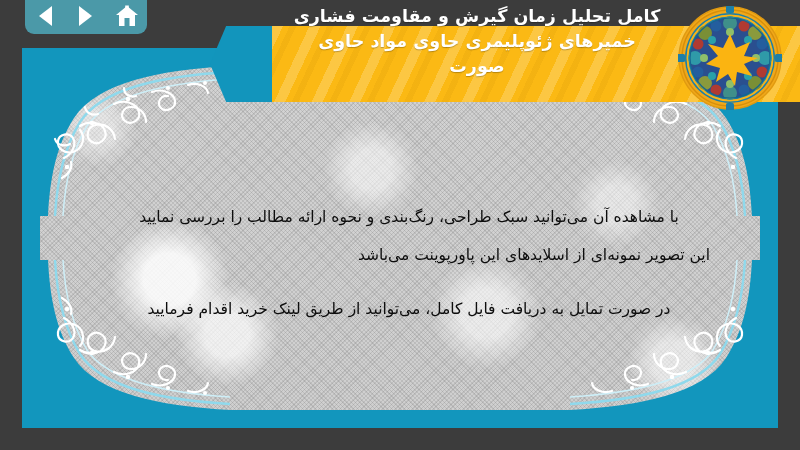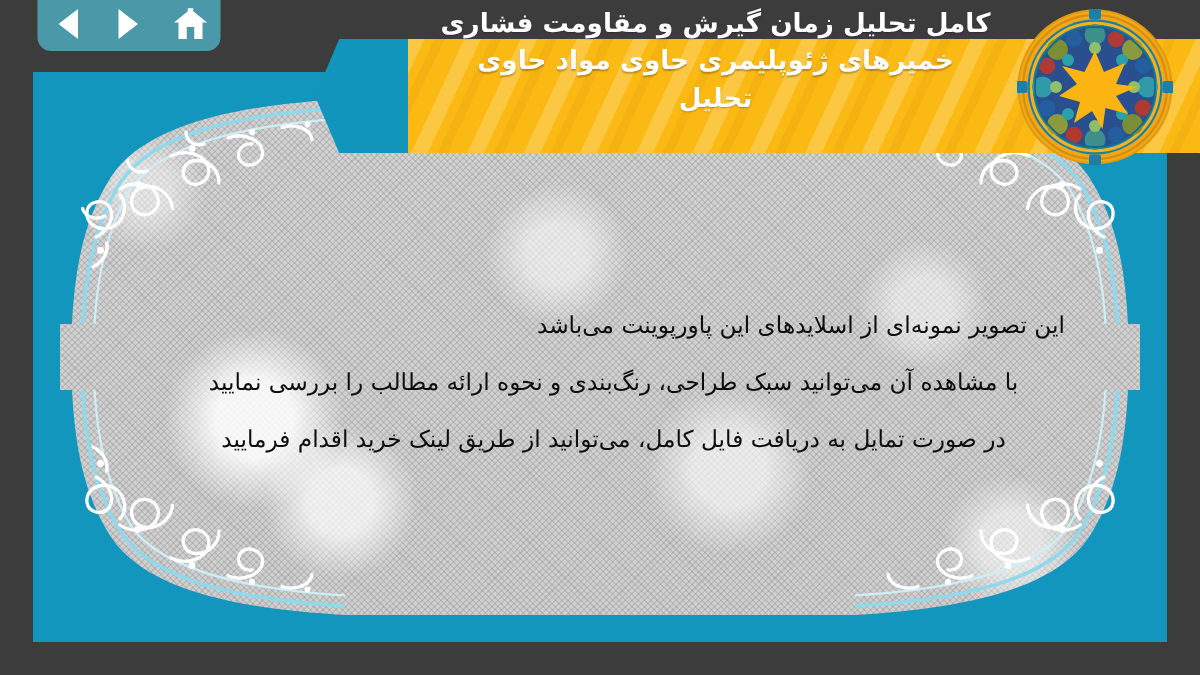--- a/index.html
+++ b/index.html
@@ -84,21 +84,21 @@
 
   
   .body-text{
     position:absolute;left:60px;right:42px;top:132px;
     direction:rtl;text-align:center;z-index:30;
     color:#0d0d0d;font-size:15.5px;line-height:38px;
   }
   .body-text .ln{display:block;white-space:nowrap;}
   .ln1{text-align:right;padding-right:8px;}
   .ln2{text-align:center;}
-  .ln3{text-align:center;}
+  .ln3{text-align:center;margin-top:16px;}
 </style>
 </head>
 <body>
 
 <div id="stage">
 
   <div class="navbar">
     <div class="navbtn">
       <span class="tri-l"></span>
 
@@ -205,35 +205,35 @@
           <g fill="#ffffff">
             <circle cx="27" cy="101" r="2.3"></circle>
               <circle cx="52" cy="57" r="2.3"></circle>
             <circle cx="88" cy="33" r="2.3"></circle>
               <circle cx="128" cy="22" r="2.1"></circle>
           </g>
         </svg>
       </div>
 
       <div class="body-text">
+        <span class="ln ln2">با مشاهده آن می‌توانید سبک طراحی، رنگ‌بندی و نحوه ارائه مطالب را بررسی نمایید</span>
         <span class="ln ln1">این تصویر نمونه‌ای از اسلایدهای این پاورپوینت می‌باشد</span>
-        <span class="ln ln2">با مشاهده آن می‌توانید سبک طراحی، رنگ‌بندی و نحوه ارائه مطالب را بررسی نمایید</span>
         <span class="ln ln3">در صورت تمایل به دریافت فایل کامل، می‌توانید از طریق لینک خرید اقدام فرمایید</span>
       </div>
 
     </div>
   </div>
 
   <div class="banner-wrap">
     <div class="tab"></div>
     <div class="banner"></div>
     <div class="title">
       <span class="l1">کامل تحلیل زمان گیرش و مقاومت فشاری</span>
       <span class="l2">خمیرهای ژئوپلیمری حاوی مواد حاوی</span>
-      <span class="l3">تحلیل</span>
+      <span class="l3">صورت</span>
     </div>
   </div>
 
   <div class="medallion">
     <svg width="104" height="104" viewBox="0 0 104 104">
       <circle cx="52" cy="52" r="51" fill="#f0a81a"></circle>
       <circle cx="52" cy="52" r="48" fill="none" stroke="#d68f0c" stroke-width="1.5"></circle>
       <circle cx="52" cy="52" r="45" fill="#1d7fa8"></circle>
       <circle cx="52" cy="52" r="42.5" fill="none" stroke="#f5b31a" stroke-width="2"></circle>
       <circle cx="52" cy="52" r="40" fill="#2a4f8f"></circle>

